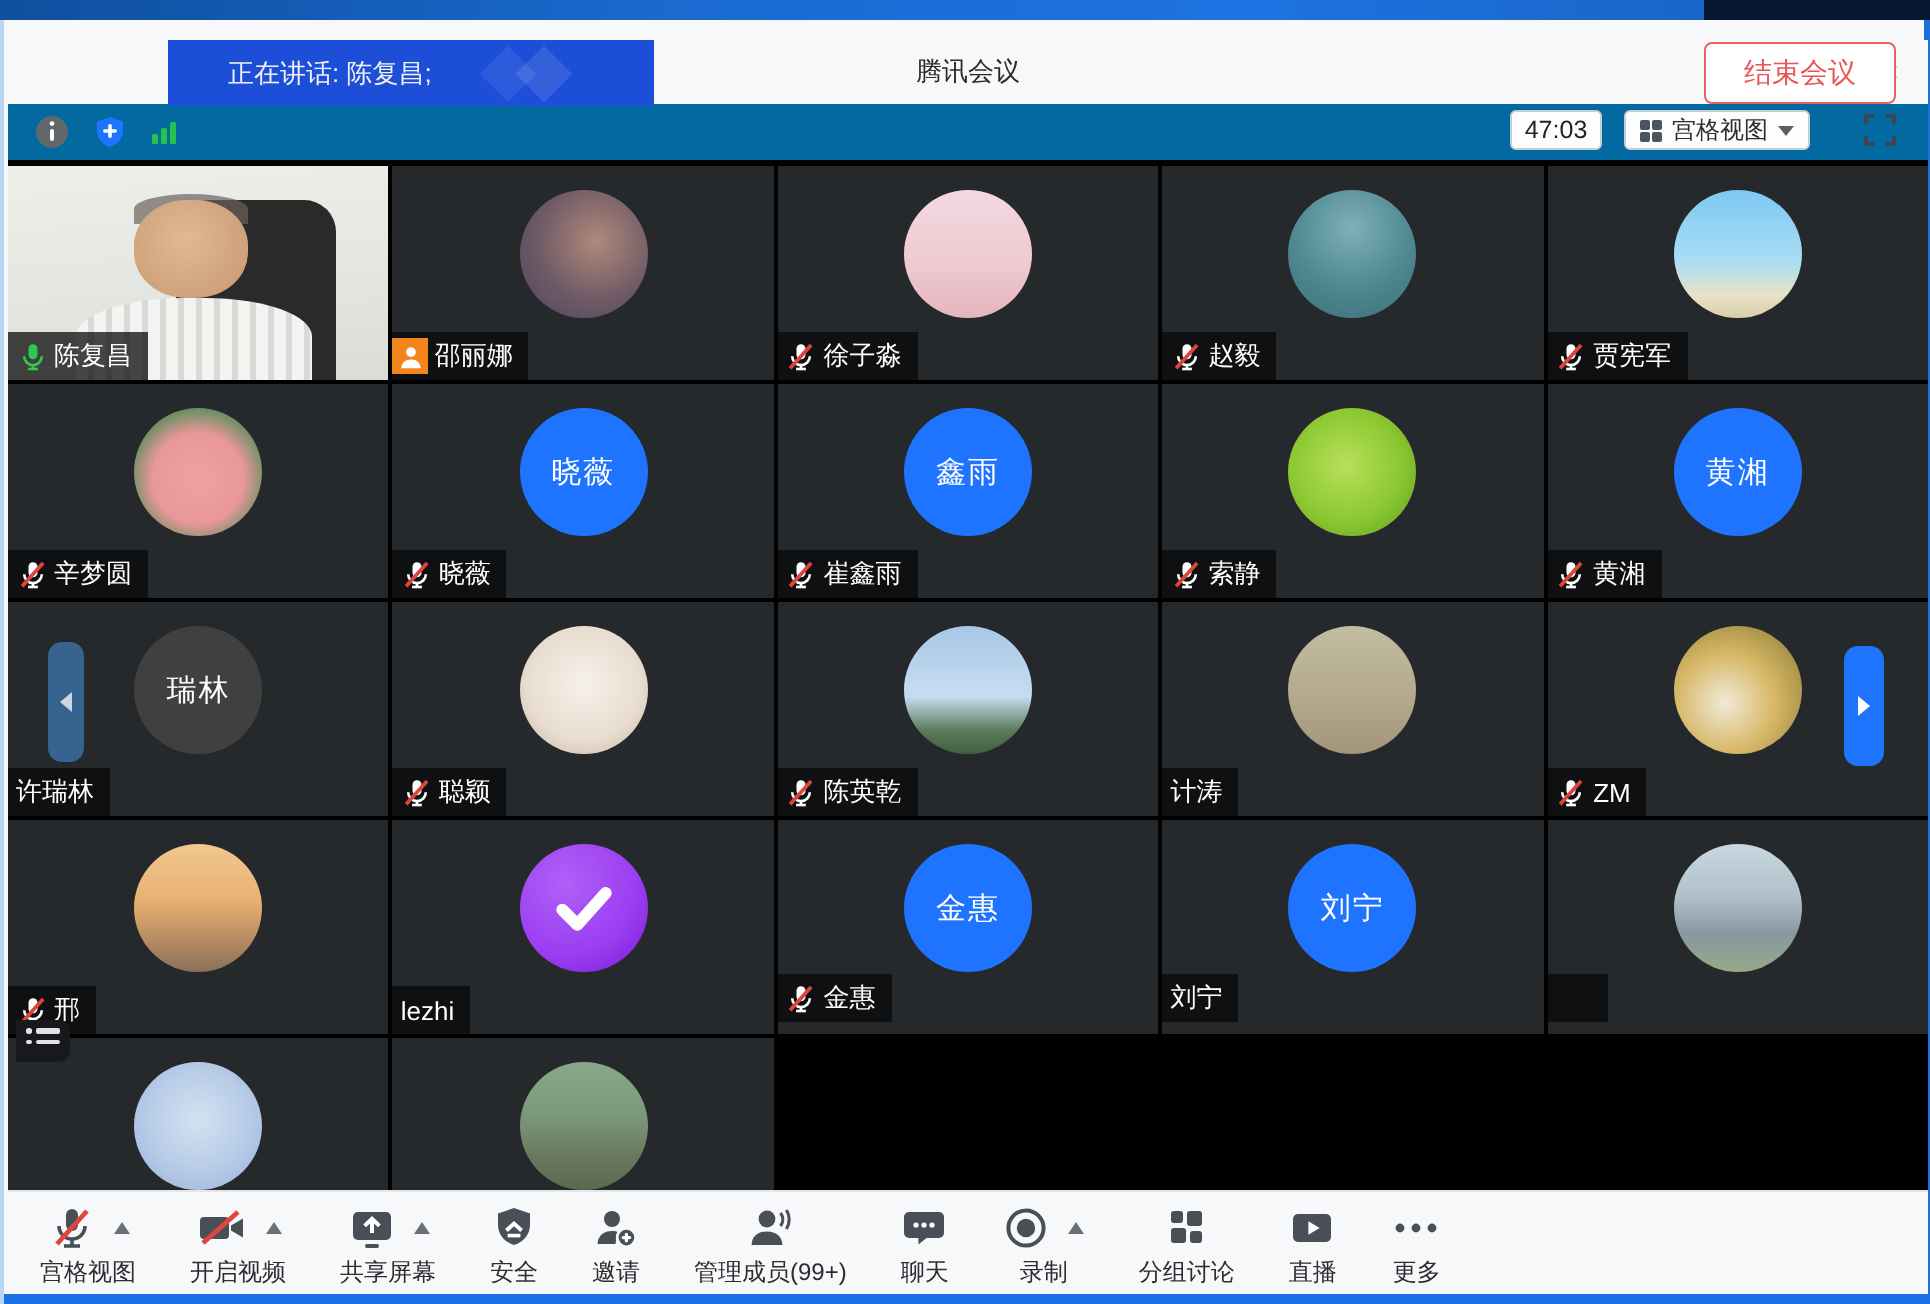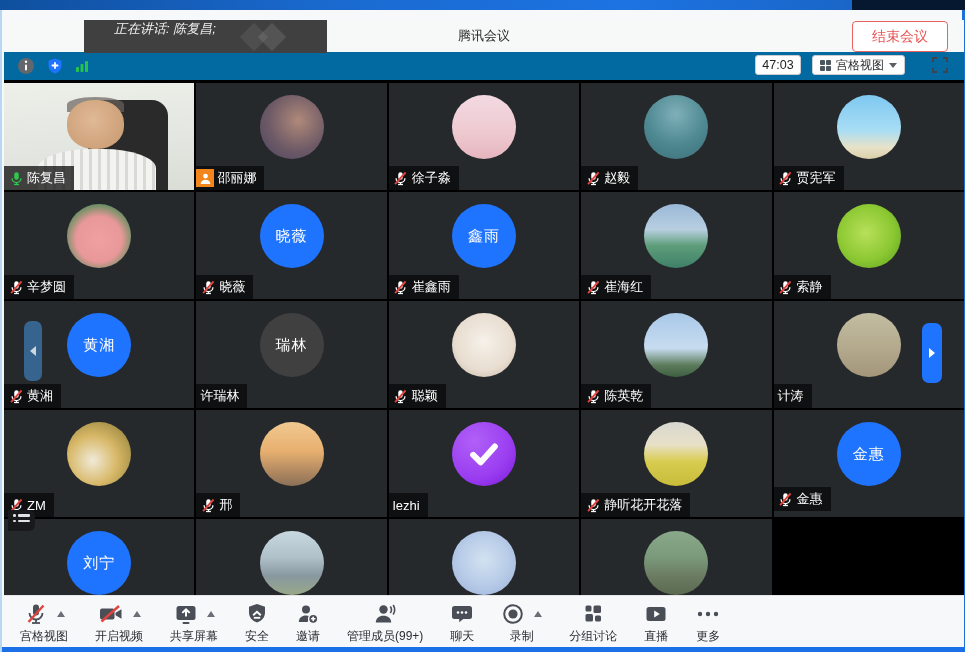--- a/index.html
+++ b/index.html
@@ -20,22 +20,22 @@
   .titlebar { position:absolute; left:2px; top:10px; width:960px; height:32px; background:#f7f8f8; }
   .title { position:absolute; left:0; right:0; top:0; height:32px; line-height:32px; text-align:center;
     font-size:13px; color:#2a2a2a; }
   .winctl { position:absolute; top:0; height:32px; width:26px; display:flex; align-items:center; justify-content:center; cursor:default; }
   .ctl-min { right:66px; } .ctl-max { right:36px; } .ctl-close { right:6px; }
   .ctl-min i { display:block; width:11px; height:0; border-top:1.6px solid #3a3a3a; }
   .ctl-max i { display:block; width:10px; height:10px; border:1.4px solid #3a3a3a; }
   .ctl-close i { font-style:normal; font-size:15px; color:#3a3a3a; line-height:1; }
 
   
-  .banner { position:absolute; left:82px; top:10px; width:243px; height:33px; background:#404040; z-index:30;
-    display:flex; overflow:hidden;font-style:italic; }
+  .banner { position:absolute; left:82px; top:10px; width:243px; height:33px; background:#1d4ed8; z-index:30;
+    display:flex; align-items:center; overflow:hidden; }
   .banner-text { margin-left:30px; font-size:13px; color:#f2f2f2; white-space:nowrap; position:relative; z-index:2; }
   .banner-logo { position:absolute; left:148px; top:3px; width:90px; height:28px; opacity:.75; }
   .banner-logo b { position:absolute; width:20px; height:20px; background:rgba(255,255,255,.10); transform:rotate(45deg); top:4px; }
   .banner-logo b:nth-child(1){ left:12px; } .banner-logo b:nth-child(2){ left:30px; background:rgba(255,255,255,.14);}
 
   
   .subbar { position:absolute; left:2px; top:42px; width:960px; height:28px; background:#0369a1; }
   .mini-ic { position:absolute; top:4px; width:20px; height:20px; display:flex; align-items:center; justify-content:center; }
   .timerbox { position:absolute; left:751px; top:3px; width:46px; height:20px; border:1px solid #c9ccd0; border-radius:3px;
     background:#fdfdfd; font-size:12.5px; color:#222; text-align:center; line-height:18px; }
@@ -285,35 +285,20 @@
     <path d="M3.3 7.6a4.7 4.7 0 0 0 9.4 0" fill="none" stroke="#ffffff" stroke-width="1.4"></path>
     <line x1="8" y1="12.3" x2="8" y2="14.2" stroke="#ffffff" stroke-width="1.4"></line>
     <line x1="5.4" y1="14.4" x2="10.6" y2="14.4" stroke="#ffffff" stroke-width="1.4"></line>
     <line x1="2.2" y1="14" x2="13.4" y2="1.6" stroke="#e0443e" stroke-width="2"></line>
                 </svg>
               </span>
               <span>崔鑫雨</span>
             </div>
           </div>
           <div class="cell">
-            <div class="avatar" style="background: linear-gradient(rgb(154, 184, 216) 0%, rgb(184, 207, 224) 40%, rgb(94, 158, 122) 65%, rgb(63, 127, 104) 100%);"></div>
-            <div class="plabel">
-              <span class="lic">
-                <svg width="15" height="15" viewBox="0 0 16 16">
-    <rect x="5.6" y="1.2" width="4.8" height="8" rx="2.4" fill="#ffffff"></rect>
-    <path d="M3.3 7.6a4.7 4.7 0 0 0 9.4 0" fill="none" stroke="#ffffff" stroke-width="1.4"></path>
-    <line x1="8" y1="12.3" x2="8" y2="14.2" stroke="#ffffff" stroke-width="1.4"></line>
-    <line x1="5.4" y1="14.4" x2="10.6" y2="14.4" stroke="#ffffff" stroke-width="1.4"></line>
-    <line x1="2.2" y1="14" x2="13.4" y2="1.6" stroke="#e0443e" stroke-width="2"></line>
-                </svg>
-              </span>
-              <span>崔海红</span>
-            </div>
-          </div>
-          <div class="cell">
             <div class="avatar" style="background: radial-gradient(circle at 45% 45%, rgb(184, 224, 90) 0%, rgb(140, 200, 50) 55%, rgb(90, 158, 30) 100%);"></div>
             <div class="plabel">
               <span class="lic">
                 <svg width="15" height="15" viewBox="0 0 16 16">
     <rect x="5.6" y="1.2" width="4.8" height="8" rx="2.4" fill="#ffffff"></rect>
     <path d="M3.3 7.6a4.7 4.7 0 0 0 9.4 0" fill="none" stroke="#ffffff" stroke-width="1.4"></path>
     <line x1="8" y1="12.3" x2="8" y2="14.2" stroke="#ffffff" stroke-width="1.4"></line>
     <line x1="5.4" y1="14.4" x2="10.6" y2="14.4" stroke="#ffffff" stroke-width="1.4"></line>
     <line x1="2.2" y1="14" x2="13.4" y2="1.6" stroke="#e0443e" stroke-width="2"></line>
                 </svg>
@@ -409,35 +394,20 @@
             </div>
           </div>
           <div class="cell">
             <div class="avatar check" style="background: radial-gradient(circle at 35% 30%, rgb(176, 96, 248) 0%, rgb(154, 61, 240) 60%, rgb(122, 24, 216) 100%);">
               <svg viewBox="0 0 24 24" fill="none" stroke="#ffffff" stroke-width="3.6" stroke-linecap="round" stroke-linejoin="round">
                 <path d="M5.5 12.5l4.5 4.5 8.5-9.5"></path>
               </svg>
             </div>
             <div class="plabel">
               <span>lezhi</span>
-            </div>
-          </div>
-          <div class="cell">
-            <div class="avatar" style="background: linear-gradient(rgb(216, 216, 208) 0%, rgb(232, 224, 200) 35%, rgb(216, 204, 80) 62%, rgb(200, 188, 58) 100%);"></div>
-            <div class="plabel">
-              <span class="lic">
-                <svg width="15" height="15" viewBox="0 0 16 16">
-    <rect x="5.6" y="1.2" width="4.8" height="8" rx="2.4" fill="#ffffff"></rect>
-    <path d="M3.3 7.6a4.7 4.7 0 0 0 9.4 0" fill="none" stroke="#ffffff" stroke-width="1.4"></path>
-    <line x1="8" y1="12.3" x2="8" y2="14.2" stroke="#ffffff" stroke-width="1.4"></line>
-    <line x1="5.4" y1="14.4" x2="10.6" y2="14.4" stroke="#ffffff" stroke-width="1.4"></line>
-    <line x1="2.2" y1="14" x2="13.4" y2="1.6" stroke="#e0443e" stroke-width="2"></line>
-                </svg>
-              </span>
-              <span>静听花开花落</span>
             </div>
           </div>
           <div class="cell">
             <div class="avatar" style="background: rgb(31, 116, 255);">金惠</div>
             <div class="plabel cut">
               <span class="lic">
                 <svg width="15" height="15" viewBox="0 0 16 16">
     <rect x="5.6" y="1.2" width="4.8" height="8" rx="2.4" fill="#ffffff"></rect>
     <path d="M3.3 7.6a4.7 4.7 0 0 0 9.4 0" fill="none" stroke="#ffffff" stroke-width="1.4"></path>
     <line x1="8" y1="12.3" x2="8" y2="14.2" stroke="#ffffff" stroke-width="1.4"></line>

